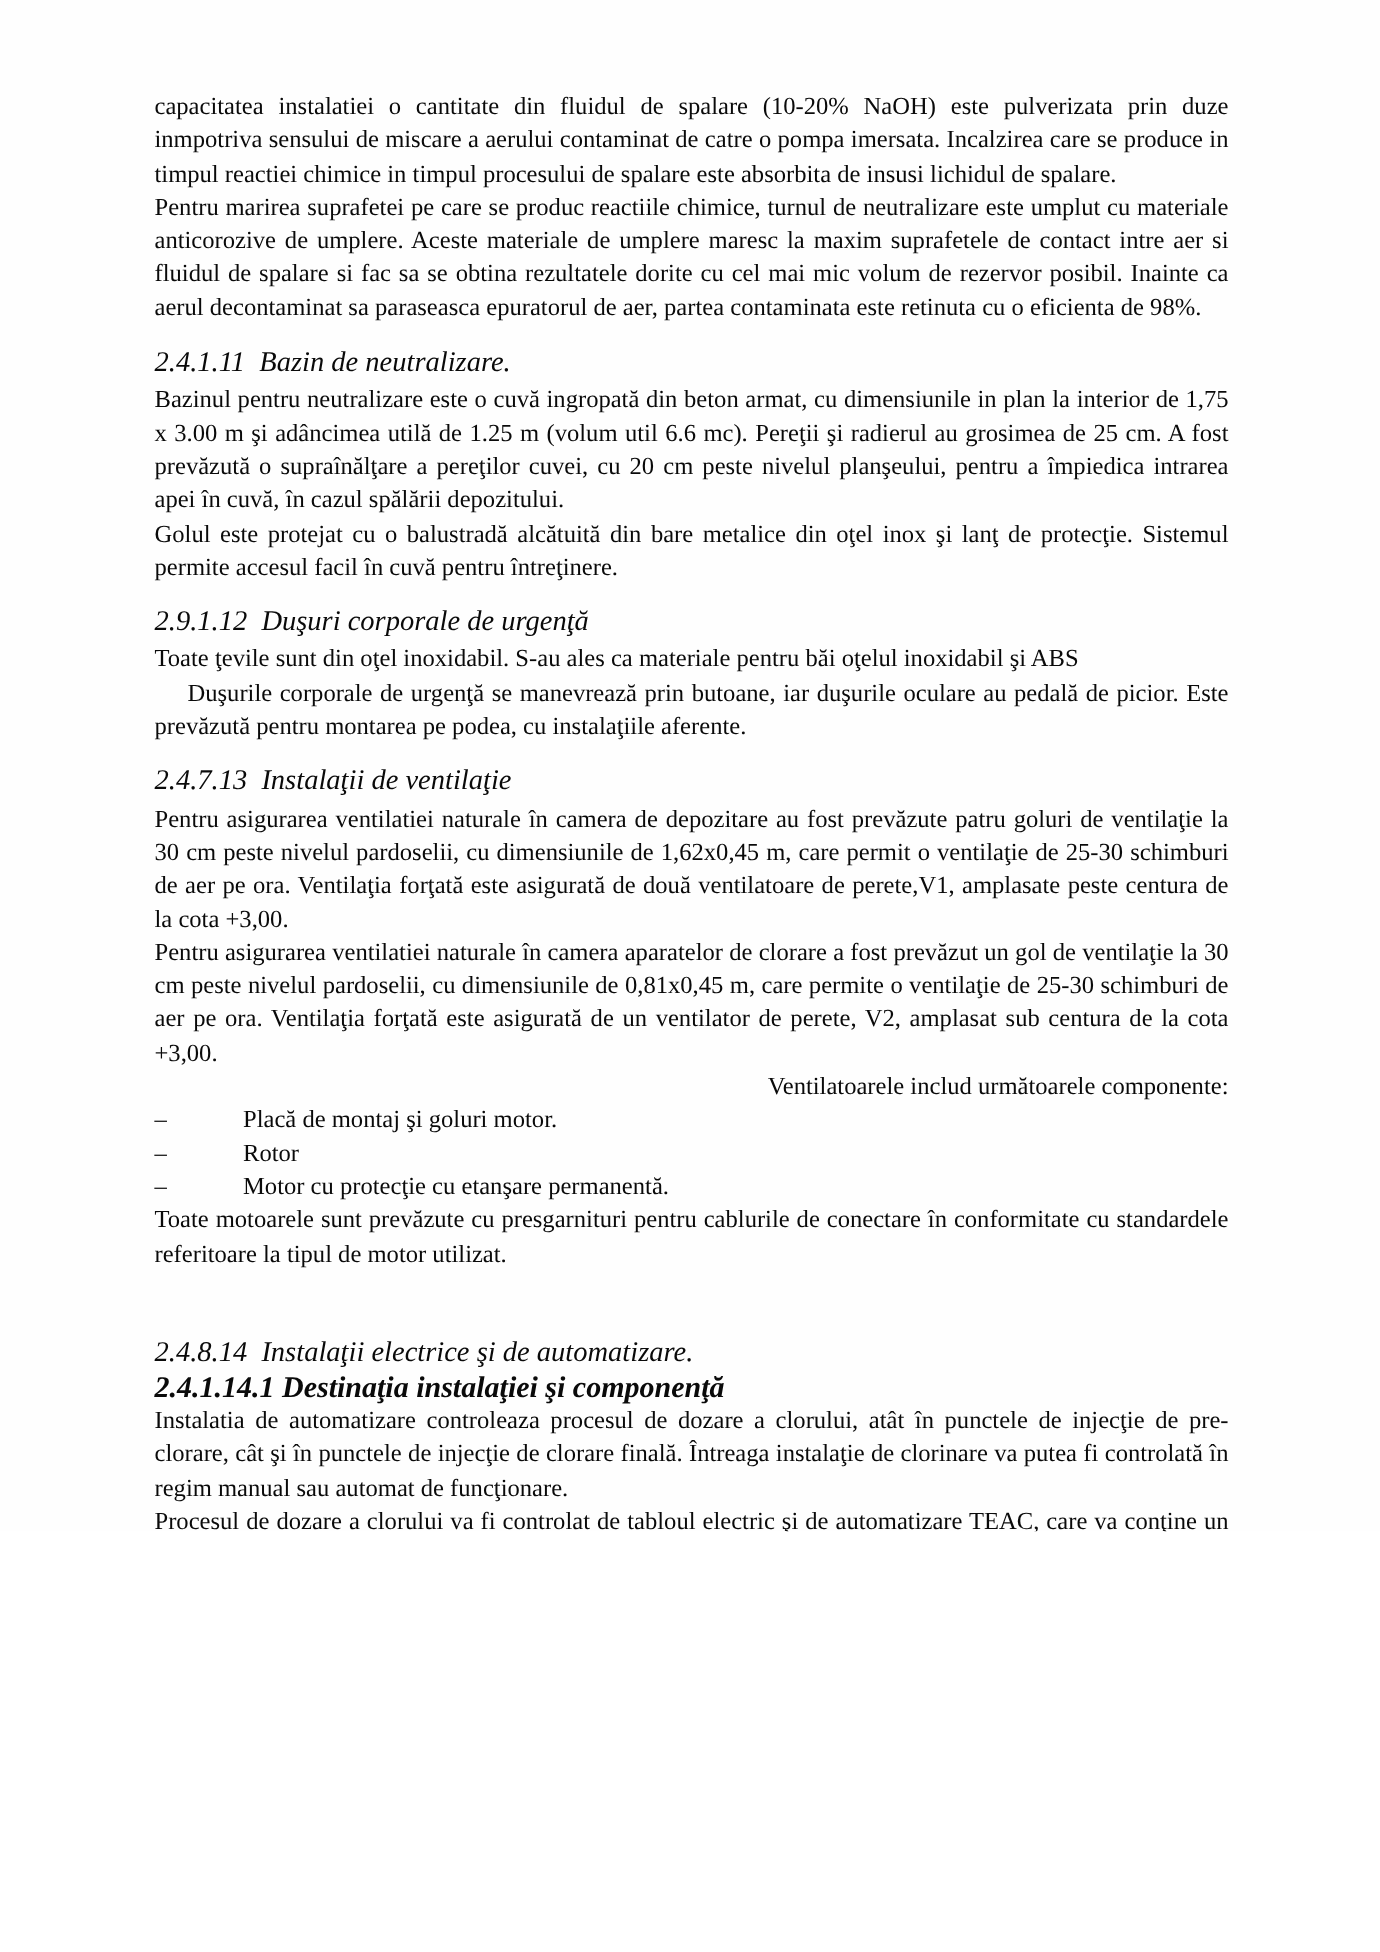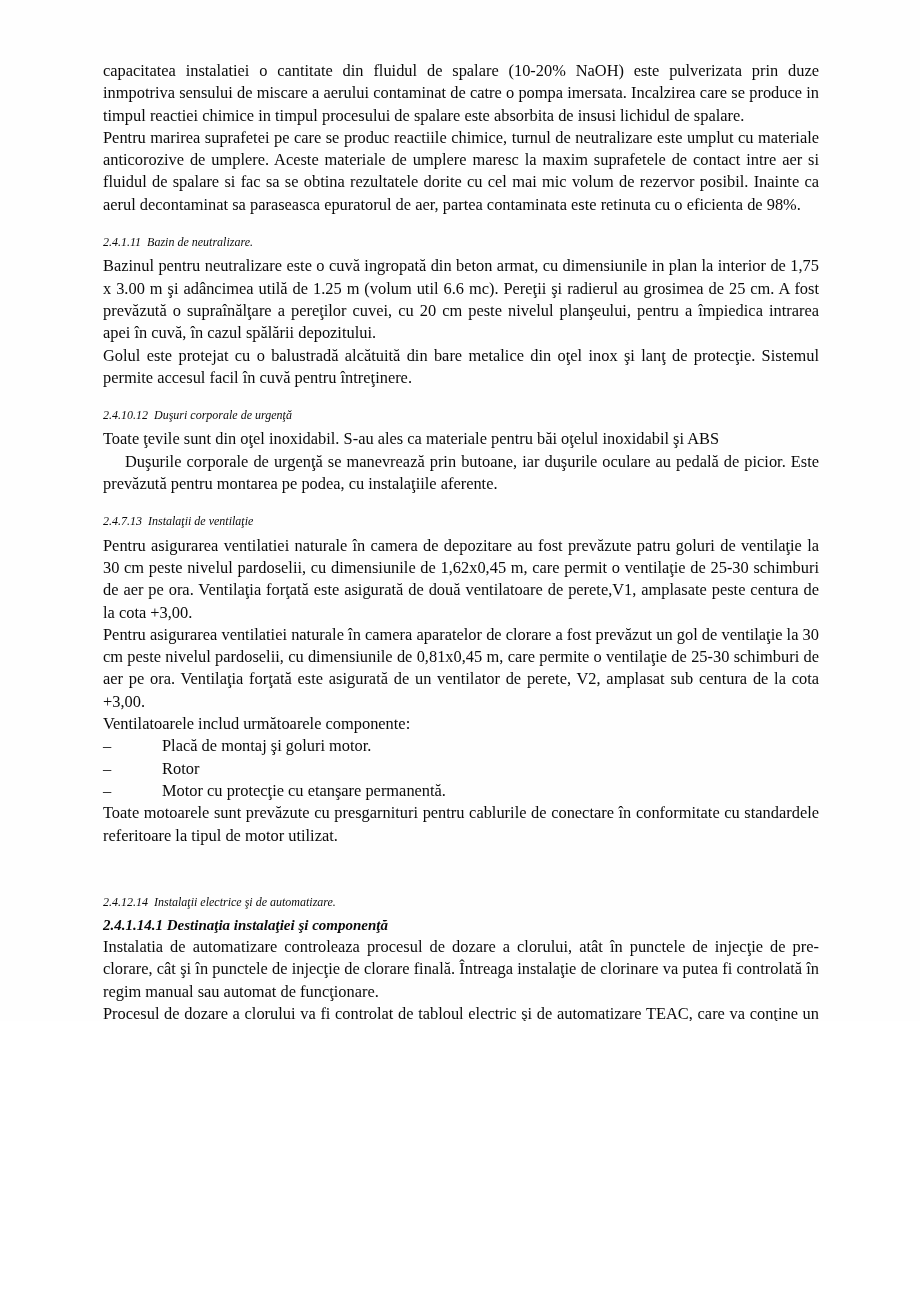--- a/index.html
+++ b/index.html
@@ -31,29 +31,29 @@
     margin: 0;
     text-align: justify;
     text-justify: inter-word;
   }
   
   .para {
     text-align: justify;
   }
   .heading {
     font-style: italic;
-    font-size: 12px;
+    font-size: 19px;
     margin: 0;
     text-align: left;
     white-space: pre;
   }
   .heading-strong {
     font-style: italic;
     font-weight: bold;
-    font-size: 15px;
+    font-size: 20px;
     margin: 0;
     text-align: left;
     white-space: pre;
   }
   .gap-before-heading {
     height: 15px;
   }
   .gap-after-heading {
     height: 2px;
   }
@@ -69,42 +69,42 @@
     margin: 0;
   }
   .list-dash {
     width: 59px;
     flex: 0 0 59px;
   }
   .list-text {
     flex: 1 1 auto;
   }
   .last-left {
-    text-align: left;
+    text-align: right;
   }
 </style>
 </head>
 <body>
 
 <div class="page">
   <div class="content">
 
     <p class="para">capacitatea instalatiei o cantitate din fluidul de spalare (10-20% NaOH) este pulverizata prin duze inmpotriva sensului de miscare a aerului contaminat de catre o pompa imersata. Incalzirea care se produce in timpul reactiei chimice in timpul procesului de spalare este absorbita de insusi lichidul de spalare.</p>
 
     <p class="para">Pentru marirea suprafetei pe care se produc reactiile chimice, turnul de neutralizare este umplut cu materiale anticorozive de umplere. Aceste materiale de umplere maresc la maxim suprafetele de contact intre aer si fluidul de spalare si fac sa se obtina rezultatele dorite cu cel mai mic volum de rezervor posibil. Inainte ca aerul decontaminat sa paraseasca epuratorul de aer, partea contaminata este retinuta cu o eficienta de 98%.</p>
 
     <div class="gap-before-heading"></div>
     <p class="heading">2.4.1.11  Bazin de neutralizare.</p>
     <div class="gap-after-heading"></div>
 
     <p class="para">Bazinul pentru neutralizare este o cuvă ingropată din beton armat, cu dimensiunile in plan la interior de 1,75 x 3.00 m şi adâncimea utilă de 1.25 m (volum util 6.6 mc). Pereţii şi radierul au grosimea de 25 cm. A fost prevăzută o supraînălţare a pereţilor cuvei, cu 20 cm peste nivelul planşeului, pentru a împiedica intrarea apei în cuvă, în cazul spălării depozitului.</p>
     <p class="para">Golul este protejat cu o balustradă alcătuită din bare metalice din oţel inox şi lanţ de protecţie. Sistemul permite accesul facil în cuvă pentru întreţinere.</p>
 
     <div class="gap-before-heading"></div>
-    <p class="heading">2.4.10.12  Duşuri corporale de urgenţă</p>
+    <p class="heading">2.9.1.12  Duşuri corporale de urgenţă</p>
     <div class="gap-after-heading"></div>
 
     <p class="para">Toate ţevile sunt din oţel inoxidabil. S-au ales ca materiale pentru băi oţelul inoxidabil şi ABS</p>
     <p class="para indent-first">Duşurile corporale de urgenţă se manevrează prin butoane, iar duşurile oculare au pedală de picior. Este prevăzută pentru montarea pe podea, cu instalaţiile aferente.</p>
 
     <div class="gap-before-heading"></div>
     <p class="heading">2.4.7.13  Instalaţii de ventilaţie</p>
     <div class="gap-after-heading"></div>
 
     <p class="para">Pentru asigurarea ventilatiei naturale în camera de depozitare au fost prevăzute patru goluri de ventilaţie la 30 cm peste nivelul pardoselii, cu dimensiunile de 1,62x0,45 m, care permit o ventilaţie de 25-30 schimburi de aer pe ora. Ventilaţia forţată este asigurată de două ventilatoare de perete,V1, amplasate peste centura de la cota +3,00.</p>
@@ -122,21 +122,21 @@
     <div class="list-item">
       <span class="list-dash">–</span>
       <span class="list-text">Motor cu  protecţie cu etanşare permanentă.</span>
     </div>
 
     <p class="para">Toate motoarele sunt prevăzute cu presgarnituri pentru cablurile de conectare în conformitate cu standardele referitoare la tipul de motor utilizat.</p>
 
     <div class="blank-line"></div>
     <div class="blank-line"></div>
 
-    <p class="heading">2.4.12.14  Instalaţii electrice şi de automatizare.</p>
+    <p class="heading">2.4.8.14  Instalaţii electrice şi de automatizare.</p>
     <p class="heading-strong">2.4.1.14.1 Destinaţia instalaţiei şi componenţă</p>
 
     <p class="para">Instalatia de automatizare controleaza procesul de dozare a clorului, atât în punctele de injecţie de pre-clorare, cât şi în punctele de injecţie de clorare finală. Întreaga instalaţie de clorinare va putea fi controlată în regim manual sau automat de funcţionare.</p>
     <p class="para">Procesul de dozare a clorului va fi controlat de tabloul electric şi de automatizare TEAC, care va conţine un automat programabil “Statia_TEAC”. Acesta va fi conectat prin intermediul reţelei industriale de comunicaţie Modbus Plus, la sistemul SCADA care va monitoriza şi controla toate procesele din staţia de tratare.</p>
 
     <div class="gap-before-heading"></div>
     <p class="heading">2.4.1.15  Tabloul electric şi de automatizare TEAC</p>
     <div class="gap-after-heading"></div>
 
 

